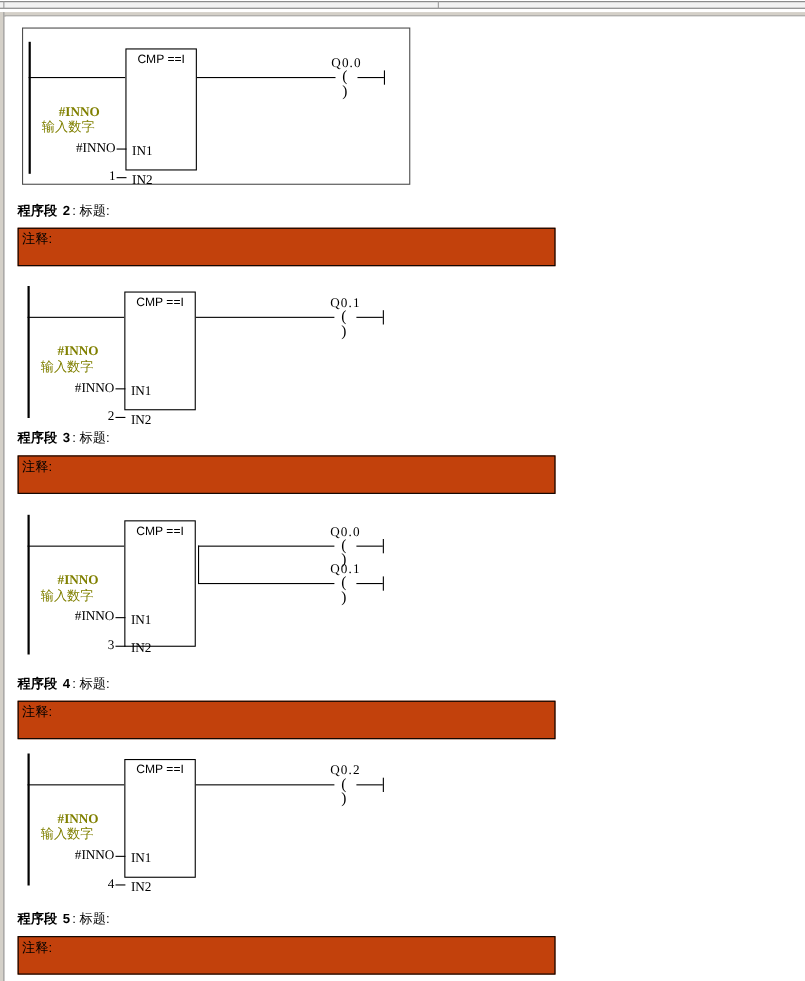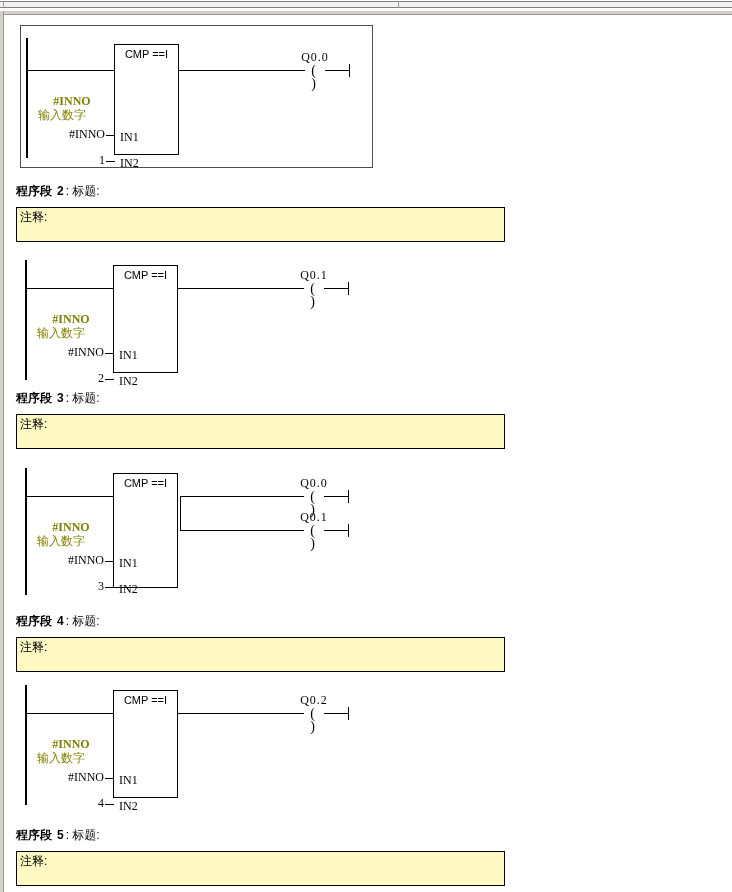--- a/index.html
+++ b/index.html
@@ -90,21 +90,21 @@
     font-weight: bold;
     padding: 0 2px 0 5px;
   }
   .net-header .title {
     font-weight: normal;
   }
 
   
   .comment-bar {
     position: absolute;
-    background: #fef9c3;
+    background: #c2410c;
     border: 1px solid #000000;
     box-sizing: border-box;
   }
   .comment-bar .ctext {
     position: absolute;
     left: 3px; top: 1px;
     font-family: "Liberation Sans", "DejaVu Sans", sans-serif;
     font-size: 12px;
     color: #000000;
     white-space: nowrap;

